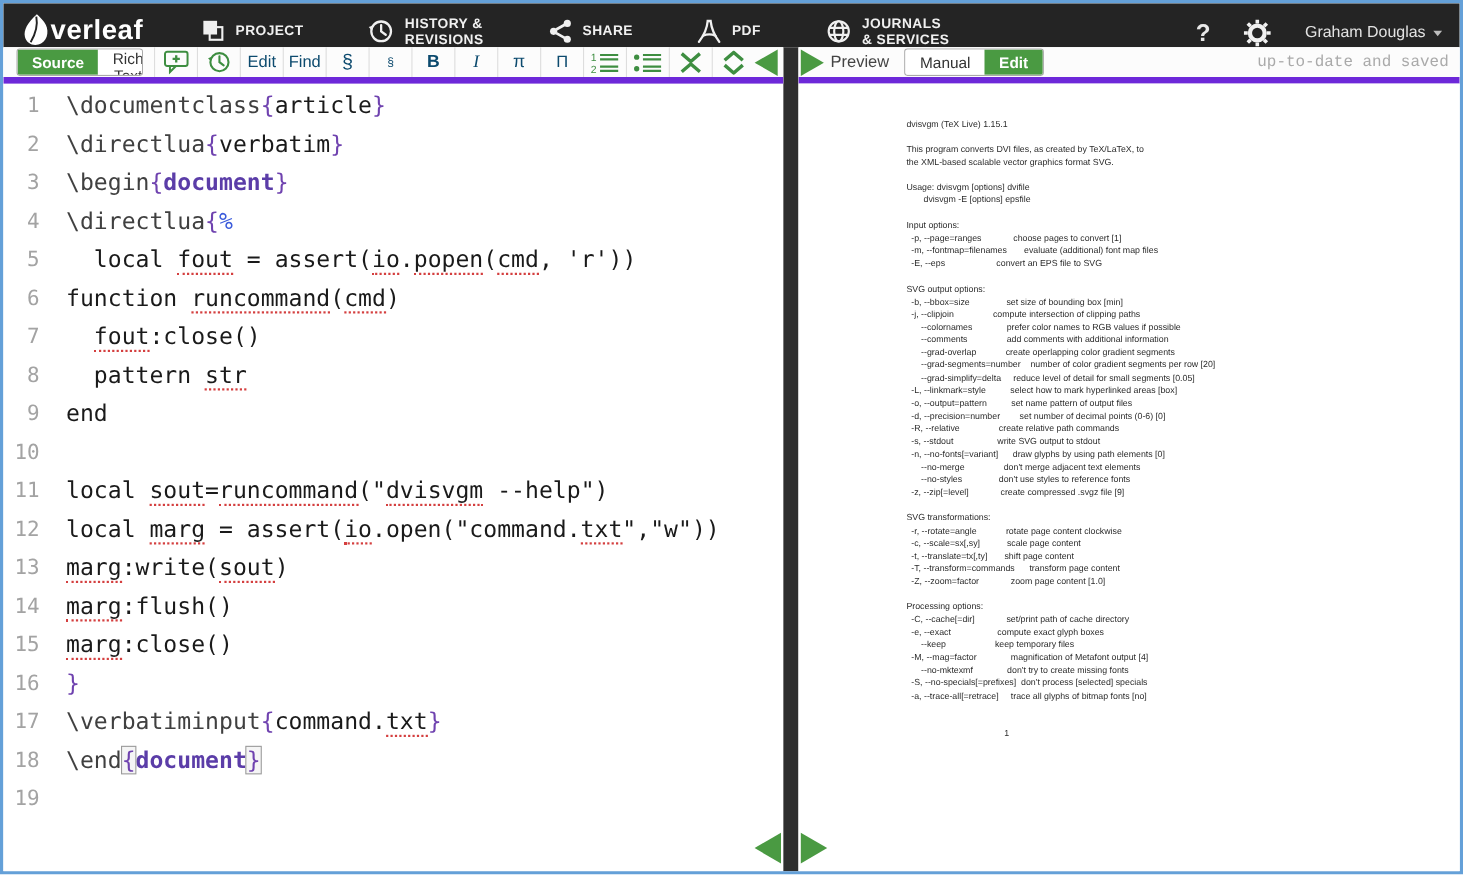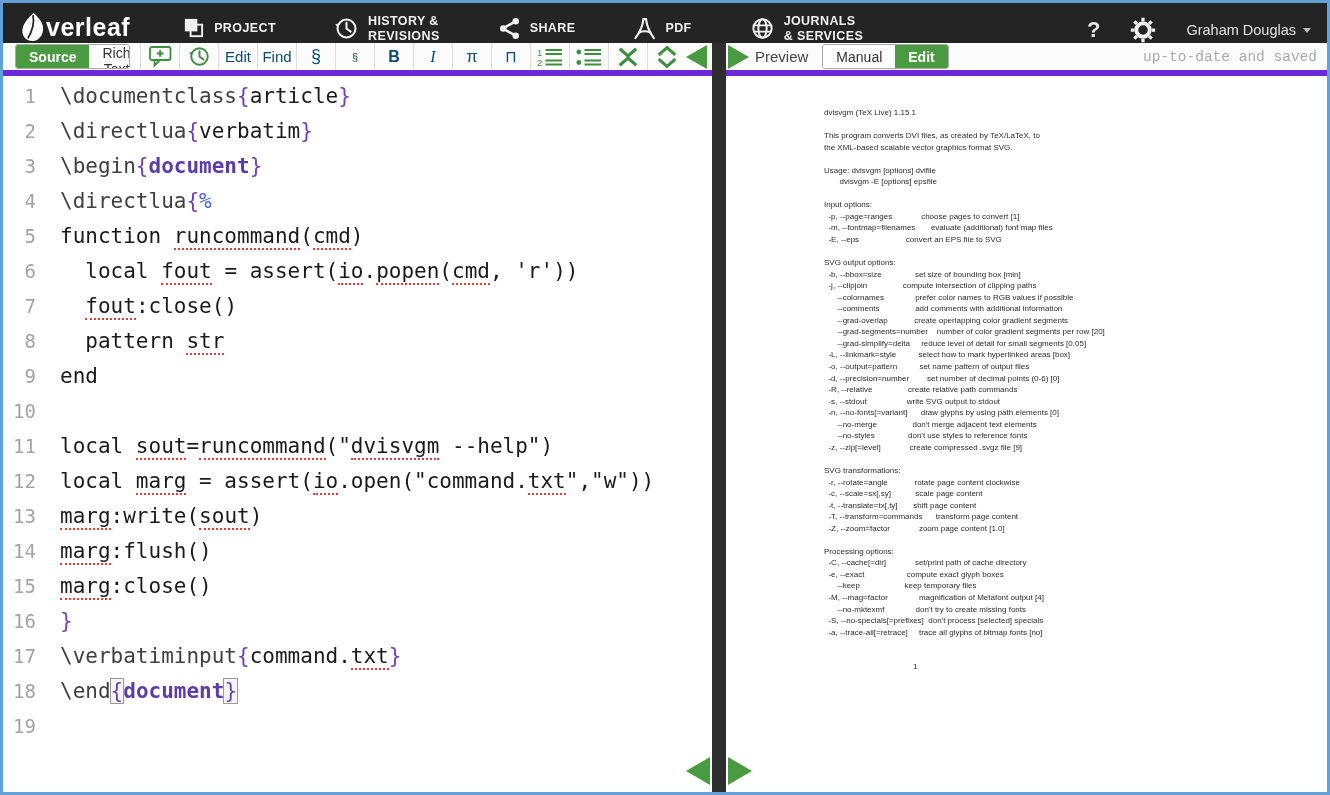--- a/index.html
+++ b/index.html
@@ -250,22 +250,22 @@
             <div class="ln">16</div>
             <div class="ln">17</div>
             <div class="ln">18</div>
             <div class="ln">19</div>
           </div>
         <div class="code">
             <div class="code-line"><span class="sg-cmd">\documentclass</span><span class="sg-brace">{</span><span class="sg-plain">article</span><span class="sg-brace">}</span></div>
             <div class="code-line"><span class="sg-cmd">\directlua</span><span class="sg-brace">{</span><span class="sg-plain">verbatim</span><span class="sg-brace">}</span></div>
             <div class="code-line"><span class="sg-cmd">\begin</span><span class="sg-brace">{</span><span class="sg-kw">document</span><span class="sg-brace">}</span></div>
             <div class="code-line"><span class="sg-cmd">\directlua</span><span class="sg-brace">{</span><span class="sg-comment">%</span></div>
+            <div class="code-line"><span class="sg-plain">  local </span><span class="sg-miss">fout</span><span class="sg-plain"> = assert(</span><span class="sg-miss">io</span><span class="sg-plain">.</span><span class="sg-miss">popen</span><span class="sg-plain">(</span><span class="sg-miss">cmd</span><span class="sg-plain">, 'r'))</span></div>
             <div class="code-line"><span class="sg-plain">function </span><span class="sg-miss">runcommand</span><span class="sg-plain">(</span><span class="sg-miss">cmd</span><span class="sg-plain">)</span></div>
-            <div class="code-line"><span class="sg-plain">  local </span><span class="sg-miss">fout</span><span class="sg-plain"> = assert(</span><span class="sg-miss">io</span><span class="sg-plain">.</span><span class="sg-miss">popen</span><span class="sg-plain">(</span><span class="sg-miss">cmd</span><span class="sg-plain">, 'r'))</span></div>
             <div class="code-line"><span class="sg-plain">  </span><span class="sg-miss">fout</span><span class="sg-plain">:close()</span></div>
             <div class="code-line"><span class="sg-plain">  pattern </span><span class="sg-miss">str</span></div>
             <div class="code-line"><span class="sg-plain">end</span></div>
             <div class="code-line"></div>
             <div class="code-line"><span class="sg-plain">local </span><span class="sg-miss">sout</span><span class="sg-plain">=</span><span class="sg-miss">runcommand</span><span class="sg-plain">("</span><span class="sg-miss">dvisvgm</span><span class="sg-plain"> --help")</span></div>
             <div class="code-line"><span class="sg-plain">local </span><span class="sg-miss">marg</span><span class="sg-plain"> = assert(</span><span class="sg-miss">io</span><span class="sg-plain">.open("command.</span><span class="sg-miss">txt</span><span class="sg-plain">","w"))</span></div>
             <div class="code-line"><span class="sg-miss">marg</span><span class="sg-plain">:write(</span><span class="sg-miss">sout</span><span class="sg-plain">)</span></div>
             <div class="code-line"><span class="sg-miss">marg</span><span class="sg-plain">:flush()</span></div>
             <div class="code-line"><span class="sg-miss">marg</span><span class="sg-plain">:close()</span></div>
             <div class="code-line"><span class="sg-brace">}</span></div>

